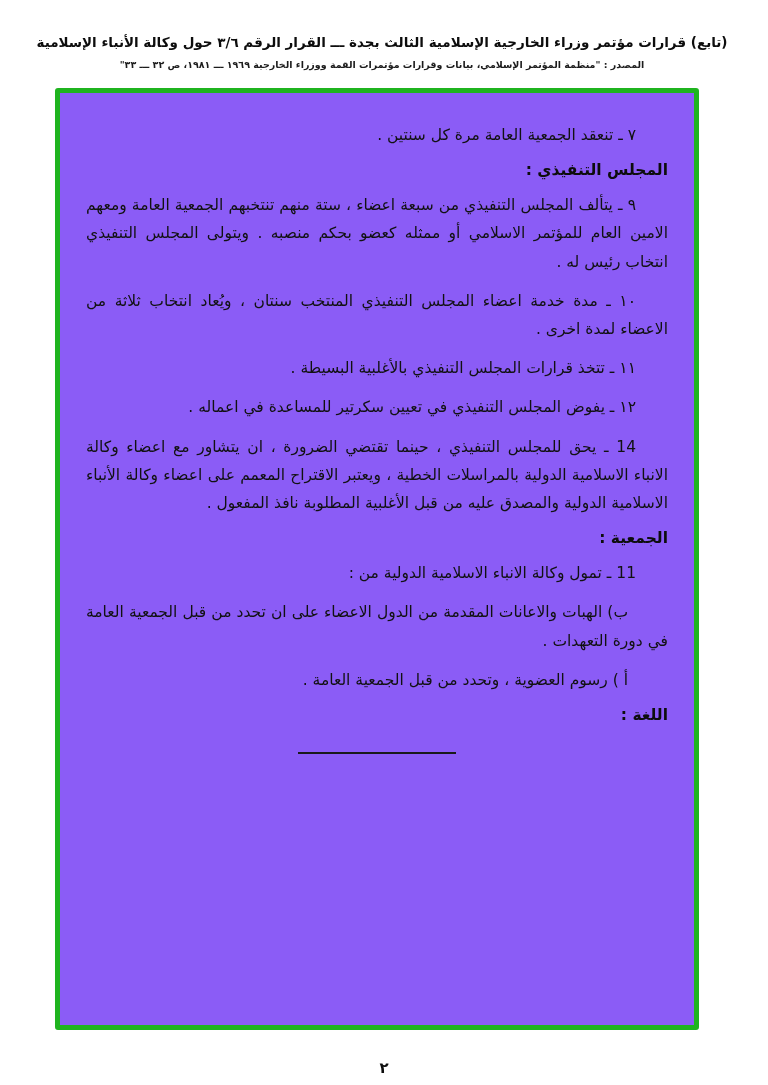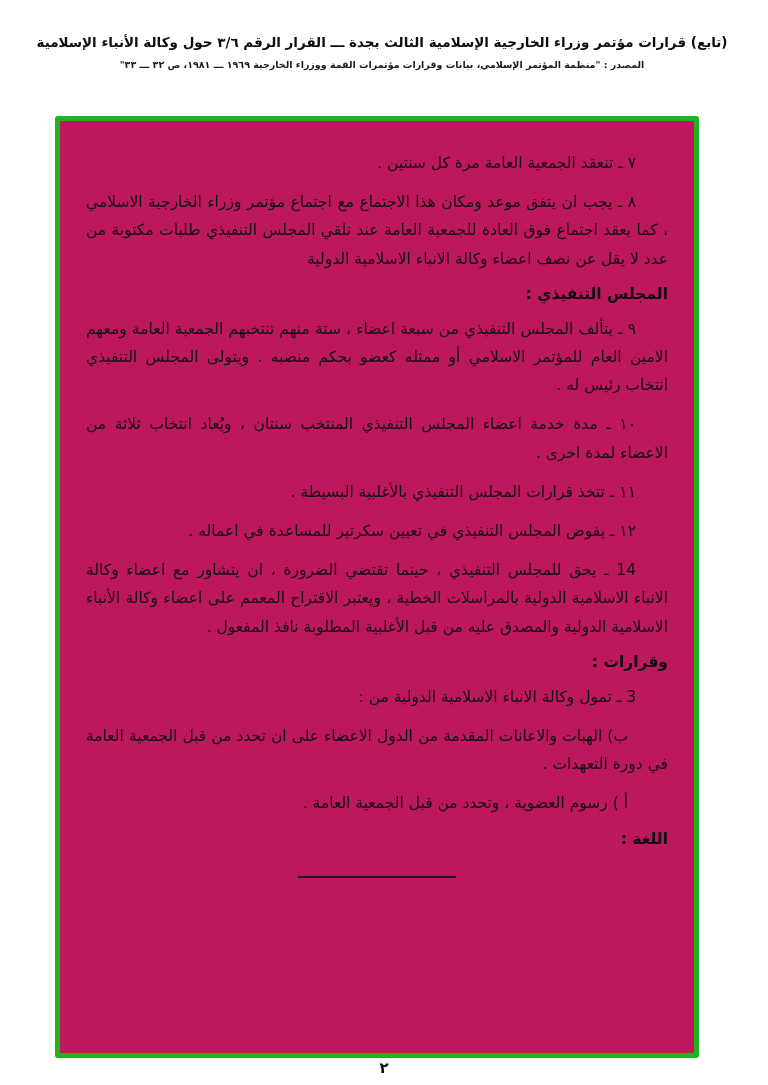--- a/index.html
+++ b/index.html
@@ -14,27 +14,27 @@
     width: 768px; height: 1085px;
     background: #ffffff;
     overflow: hidden;
     color: #111;
   }
   .header { position: absolute; top: 34px; left: 0; right: 16px; text-align: center; padding-left: 12px; }
   .title  { font-size: 13.5px; font-weight: bold; white-space: nowrap; color: #0d0d0d; }
   .source { font-size: 9.5px; font-weight: bold; margin-top: 9px; color: #1c1c1c; }
   .content-box {
     position: absolute;
-    top: 116px; right: 69px;
+    top: 88px; right: 69px;
     width: 644px; height: 942px;
     border: 5px solid #1fb41f;
     border-radius: 3px;
     padding: 28px 26px 0 26px;
     box-sizing: border-box;
-    background: #be185d;
+    background: #8b5cf6;
   }
   .para {
     font-size: 15.5px;
     line-height: 1.82;
     text-align: justify;
     text-indent: 32px;
     margin: 0 0 11px 0;
     color: #111;
   }
   .para.sub { text-indent: 40px; }
@@ -66,37 +66,36 @@
 
   <div class="header">
     <div class="title">(تابع) قرارات مؤتمر وزراء الخارجية الإسلامية الثالث بجدة ـــ القرار الرقم ٣/٦ حول وكالة الأنباء الإسلامية</div>
     <div class="source">المصدر : "منظمة المؤتمر الإسلامي، بيانات وقرارات مؤتمرات القمة ووزراء الخارجية ١٩٦٩ ـــ ١٩٨١، ص ٣٢ ـــ ٣٣"</div>
   </div>
 
   <div class="content-box">
 
     <p class="para">٧ ـ تنعقد الجمعية العامة مرة كل سنتين .</p>
 
-    <p class="para">٨ ـ يجب ان يتفق موعد ومكان هذا الاجتماع مع اجتماع مؤتمر وزراء الخارجية الاسلامي ، كما يعقد اجتماع فوق العادة للجمعية العامة عند تلقي المجلس التنفيذي طلبات مكتوبة من عدد لا يقل عن نصف اعضاء وكالة الانباء الاسلامية الدولية</p>
 
     <p class="heading">المجلس التنفيذي :</p>
 
     <p class="para">٩ ـ يتألف المجلس التنفيذي من سبعة اعضاء ، ستة منهم تنتخبهم الجمعية العامة ومعهم الامين العام للمؤتمر الاسلامي أو ممثله كعضو بحكم منصبه . ويتولى المجلس التنفيذي انتخاب رئيس له .</p>
 
     <p class="para">١٠ ـ مدة خدمة اعضاء المجلس التنفيذي المنتخب سنتان ، ويُعاد انتخاب ثلاثة من الاعضاء لمدة اخرى .</p>
 
     <p class="para">١١ ـ تتخذ قرارات المجلس التنفيذي بالأغلبية البسيطة .</p>
 
     <p class="para">١٢ ـ يفوض المجلس التنفيذي في تعيين سكرتير للمساعدة في اعماله .</p>
 
     <p class="para">14 ـ يحق للمجلس التنفيذي ، حينما تقتضي الضرورة ، ان يتشاور مع اعضاء وكالة الانباء الاسلامية الدولية بالمراسلات الخطية ، ويعتبر الاقتراح المعمم على اعضاء وكالة الأنباء الاسلامية الدولية والمصدق عليه من قبل الأغلبية المطلوبة نافذ المفعول .</p>
 
-    <p class="heading">وقرارات :</p>
+    <p class="heading">الجمعية :</p>
 
-    <p class="para">3 ـ تمول وكالة الانباء الاسلامية الدولية من :</p>
+    <p class="para">11 ـ تمول وكالة الانباء الاسلامية الدولية من :</p>
 
     <p class="para sub">ب) الهبات والاعانات المقدمة من الدول الاعضاء على ان تحدد من قبل الجمعية العامة في دورة التعهدات .</p>
 
     <p class="para sub">أ ) رسوم العضوية ، وتحدد من قبل الجمعية العامة .</p>
 
     <p class="heading">اللغة :</p>
 
 
     <div class="end-rule"></div>
 

